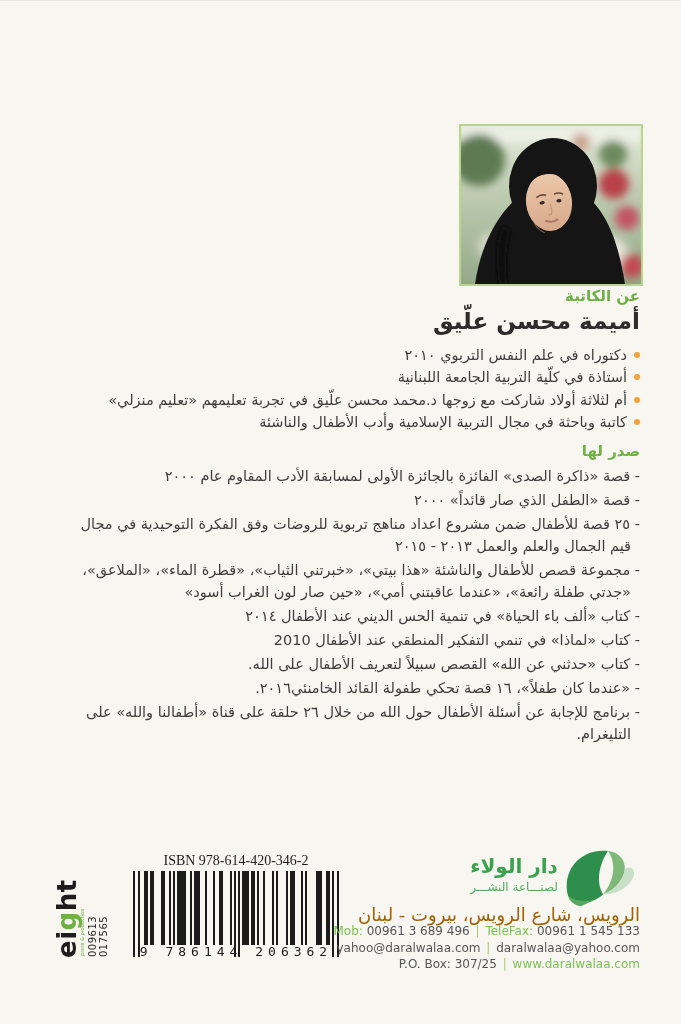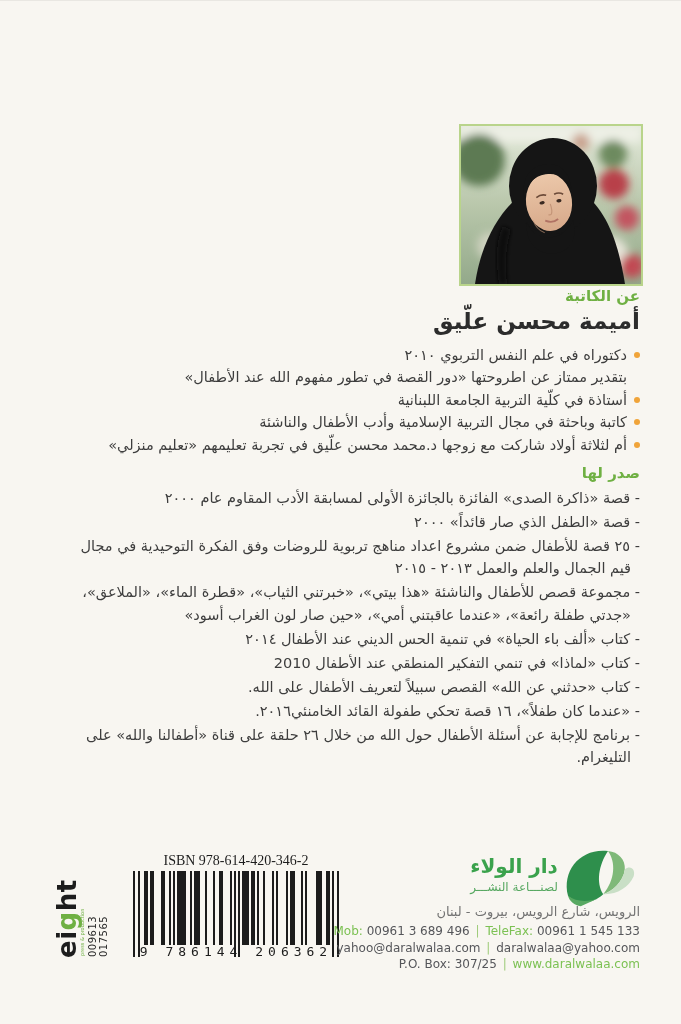--- a/index.html
+++ b/index.html
@@ -66,21 +66,21 @@
     letter-spacing:5px; margin-top:-13px; text-align:center;
   }
   .publisher-logo{ position:absolute; left:560px; top:841px; width:80px; height:66px; }
   .publisher-name-block{
     position:absolute; right:123px; top:854px; direction:rtl; text-align:left;
   }
   .publisher-name{ color:#3aa24c; font-size:20px; font-weight:bold; line-height:1.1; }
   .publisher-tagline{ color:#57a861; font-size:12px; letter-spacing:1px; margin-top:3px; }
   .publisher-address{
     position:absolute; right:41px; top:903px; direction:rtl;
-    color:#737373; font-size:13px;
+    color:#a16207; font-size:18px;
   }
   .contact-lines{
     position:absolute; right:41px; top:922px; direction:ltr; text-align:right;
     color:#55565a; font-size:12px; line-height:1.38;
   }
   .contact-lines .green{ color:#7cc153; }
   .contact-lines .sep{ color:#9ecb79; padding:0 2px;}
 </style>
 </head>
 <body>
@@ -142,33 +142,32 @@
   </div>
 
   <div class="text-col">
     <div class="sec-heading">عن الكاتبة</div>
     <div class="author-name">أميمة محسن علّيق</div>
 
     <div class="bullet-item">
       <span class="dot"></span>
       <span>دكتوراه في علم النفس التربوي ٢٠١٠</span>
     </div>
-    <div class="bullet-cont">بتقدير ممتاز عن اطروحتها «دور القصة في تطور مفهوم الله عند الأطفال»</div>
 
     <div class="bullet-item">
       <span class="dot"></span>
       <span>أستاذة في كلّية التربية الجامعة اللبنانية</span>
     </div>
     <div class="bullet-item">
       <span class="dot"></span>
+      <span>أم لثلاثة أولاد شاركت مع زوجها د.محمد محسن علّيق في تجربة تعليمهم «تعليم منزلي»</span>
+    </div>
+    <div class="bullet-item">
+      <span class="dot"></span>
       <span>كاتبة وباحثة في مجال التربية الإسلامية وأدب الأطفال والناشئة</span>
-    </div>
-    <div class="bullet-item">
-      <span class="dot"></span>
-      <span>أم لثلاثة أولاد شاركت مع زوجها د.محمد محسن علّيق في تجربة تعليمهم «تعليم منزلي»</span>
     </div>
 
     <div class="sec-heading works-heading">صدر لها</div>
 
     <div class="work-item">- قصة «ذاكرة الصدى» الفائزة بالجائزة الأولى لمسابقة الأدب المقاوم عام ٢٠٠٠</div>
     <div class="work-item">- قصة «الطفل الذي صار قائداً» ٢٠٠٠</div>
     <div class="work-item">- ٢٥ قصة للأطفال ضمن مشروع اعداد مناهج تربوية للروضات وفق الفكرة التوحيدية في مجال قيم الجمال والعلم والعمل ٢٠١٣ - ٢٠١٥</div>
     <div class="work-item">- مجموعة قصص للأطفال والناشئة «هذا بيتي»، «خبرتني الثياب»، «قطرة الماء»، «الملاعق»، «جدتي طفلة رائعة»، «عندما عاقبتني أمي»، «حين صار لون الغراب أسود»</div>
     <div class="work-item">- كتاب «ألف باء الحياة» في تنمية الحس الديني عند الأطفال ٢٠١٤</div>
     <div class="work-item">- كتاب «لماذا» في تنمي التفكير المنطقي عند الأطفال 2010</div>

